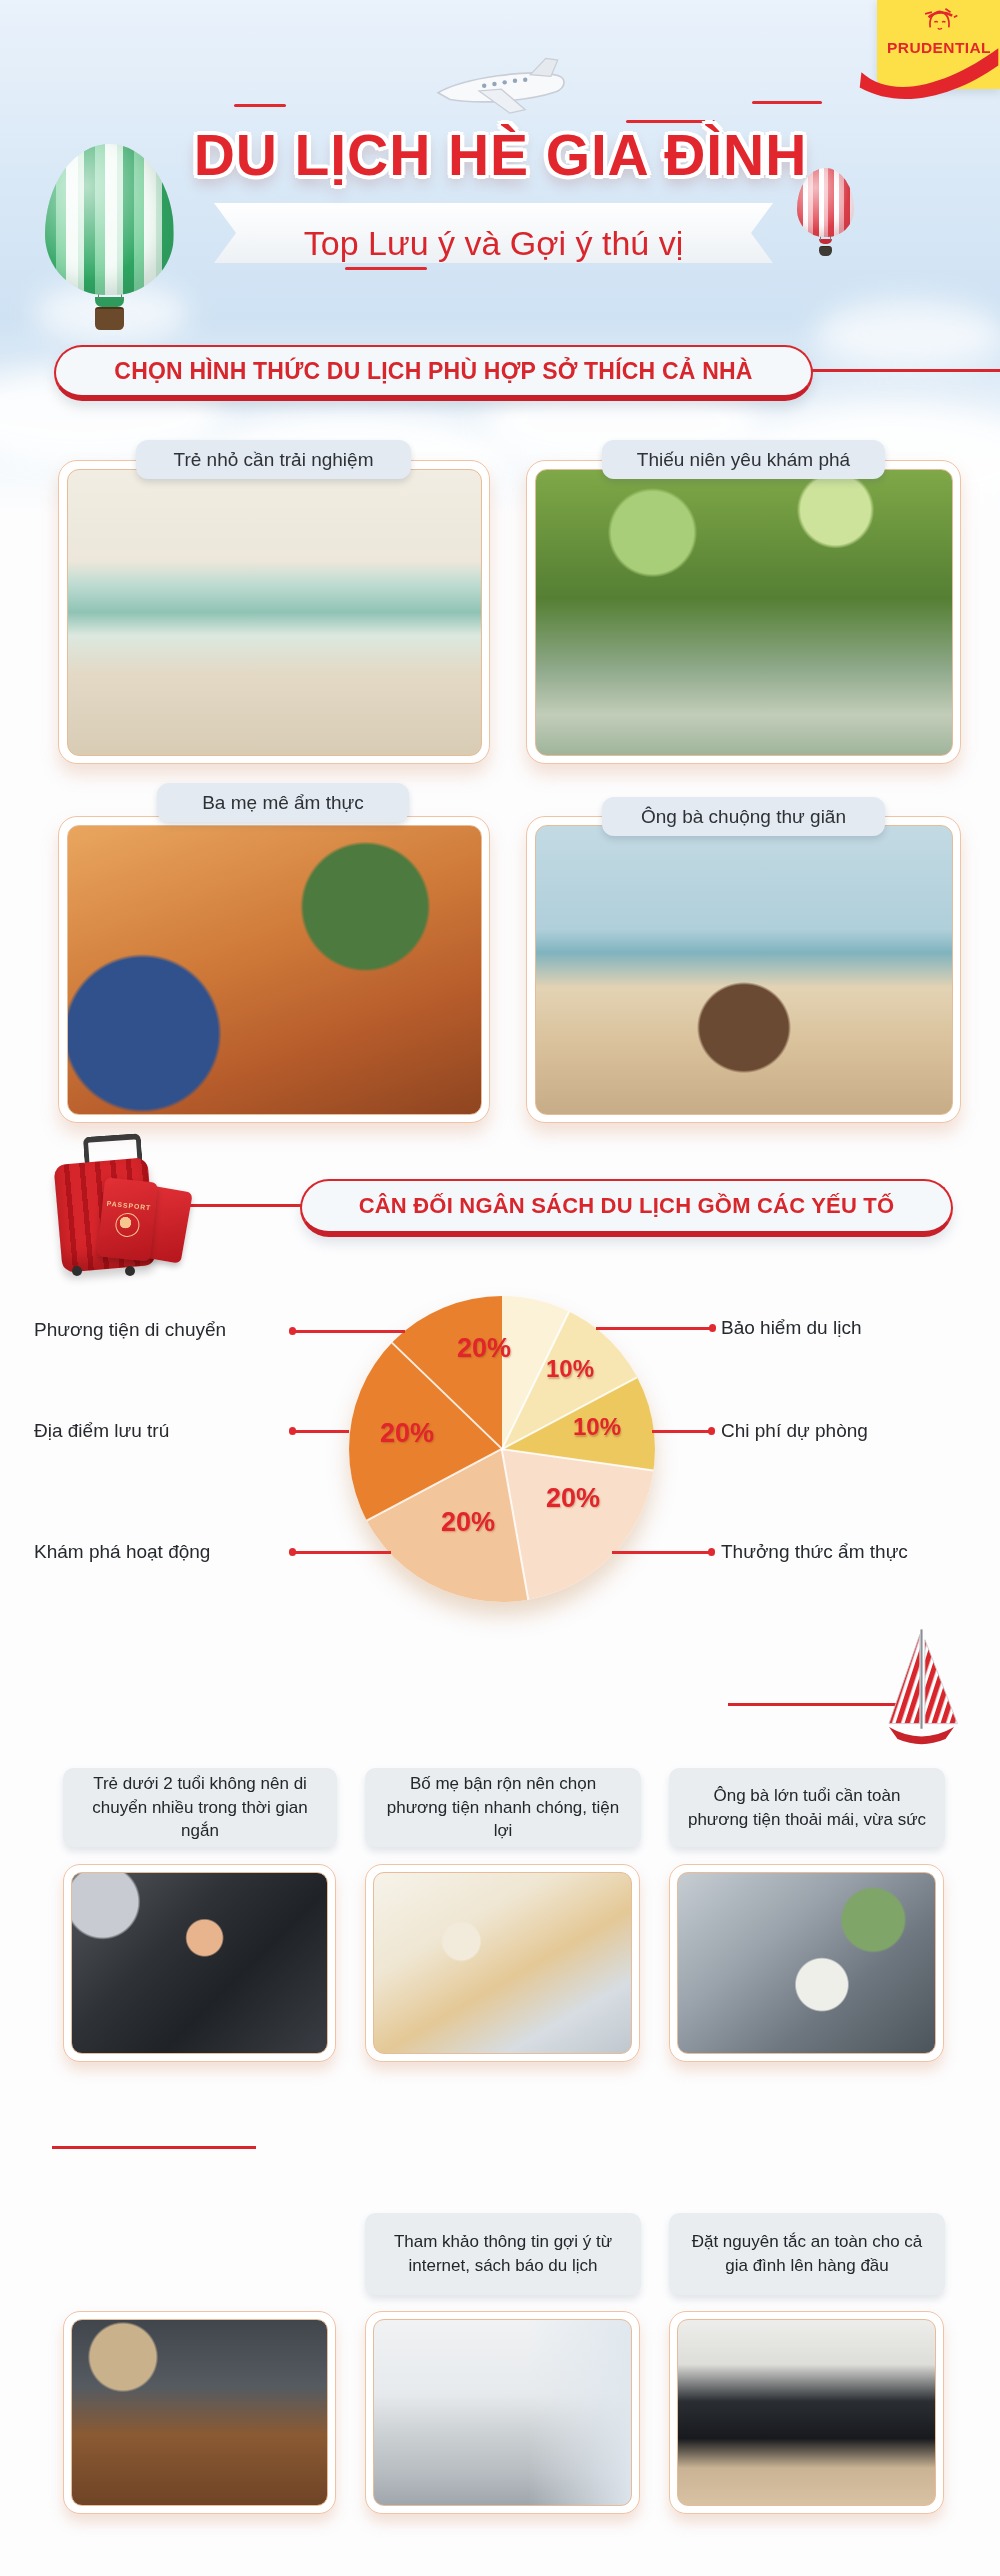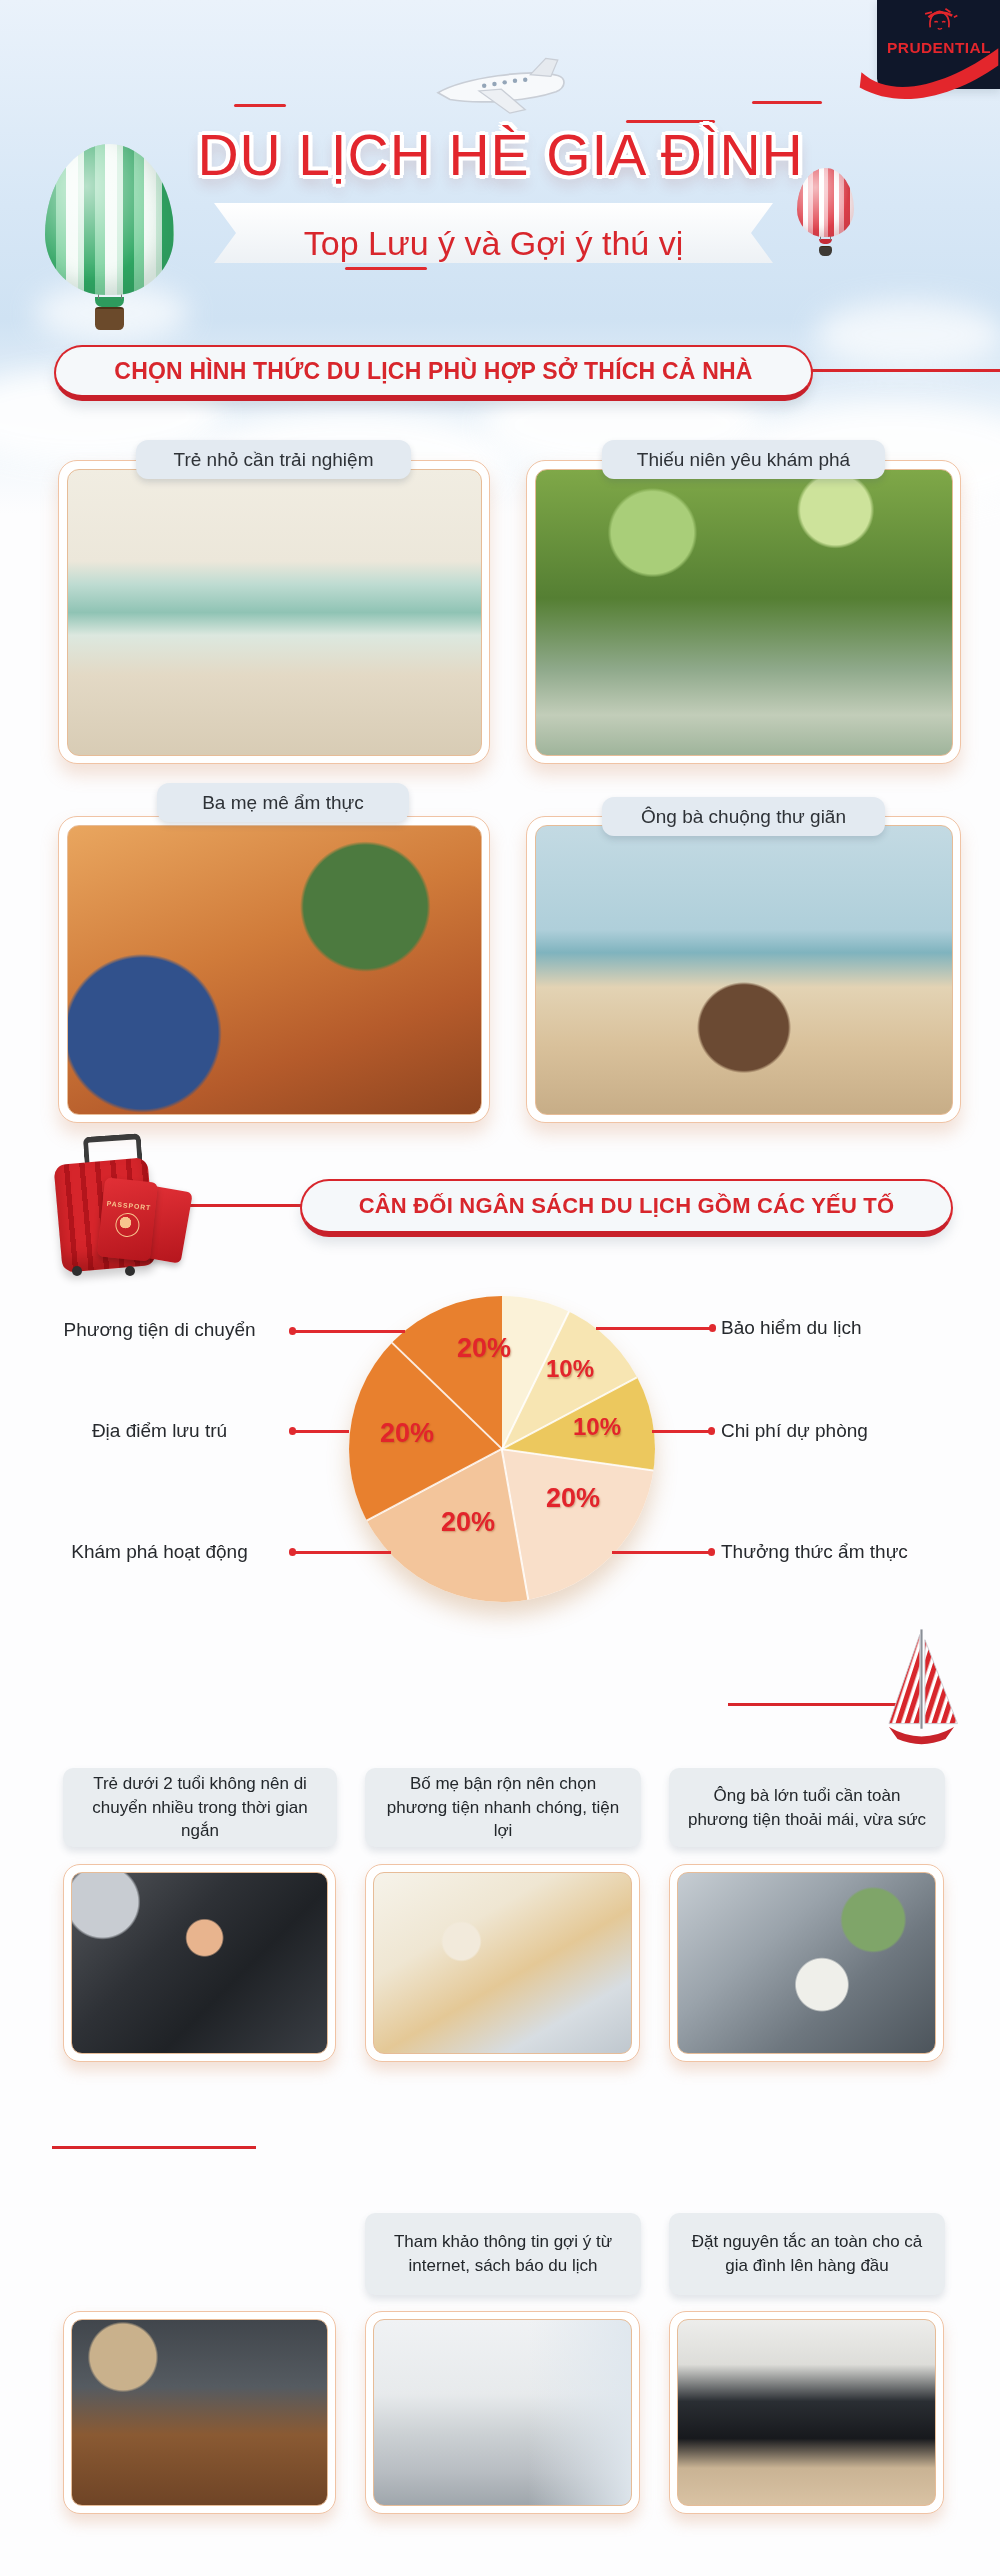--- a/index.html
+++ b/index.html
@@ -5,21 +5,21 @@
   html,body{margin:0;padding:0;background:#ffffff;}
   body{font-family:"Liberation Sans","DejaVu Sans",sans-serif;}
   .canvas{position:relative;width:1001px;height:2576px;margin:0 auto;background:#fdfdfe;overflow:hidden;}
 
   
   .sky{position:absolute;left:0;top:0;width:1001px;height:515px;
        background:linear-gradient(180deg,#EAF2FB 0%,#D7E7F6 40%,#CFE2F3 62%,#F3F8FC 88%,#fdfdfe 100%);}
   .cloud{position:absolute;background:#ffffff;border-radius:50%;filter:blur(13.7px);opacity:.9;}
 
   
-  .logo-box{position:absolute;left:877px;top:0;width:124px;height:89px;background:#0f172a;
+  .logo-box{position:absolute;left:877px;top:0;width:124px;height:89px;background:#fde047;
             border-radius:0 0 0 10.3px;box-shadow:0 3.4px 8.6px rgba(90,110,130,.18);z-index:6;}
   .logo-face{position:absolute;left:43px;top:5.2px;width:39px;height:33px;}
   .logo-word{position:absolute;left:0;top:39px;width:100%;text-align:center;color:#E3262C;
              font-weight:bold;font-size:15.5px;letter-spacing:0.4px;}
   .logo-swoosh{position:absolute;left:858px;top:43px;width:142px;height:67px;z-index:7;}
 
   
   .dash{position:absolute;height:3.4px;background:#E02A2F;border-radius:1.7px;z-index:3;}
   .plane{position:absolute;left:429px;top:55px;width:148px;height:65px;z-index:4;}
   .balloon{position:absolute;z-index:4;}
@@ -36,21 +36,21 @@
       border-left:1.3px solid #777;border-right:1.3px solid #777;}
   .balloon.red .env{width:57px;height:69px;
       background:repeating-linear-gradient(90deg,#E0404B 0 6px,#ffffff 6px 11px,#F4ADB4 11px 15.5px);
       box-shadow:inset -5.2px -5.2px 10.3px rgba(150,40,50,.25);}
   .balloon.red .neck{width:13.7px;height:5.2px;background:#C42B36;}
   .balloon.red .basket{width:13px;height:9.4px;margin-top:5.2px;border-top:1.7px solid #3a2a16;background:#3E3A35;}
   .balloon.red .str{margin:-13.7px auto 0;width:9.4px;height:10.3px;}
 
   
   .main-title{position:absolute;left:0;top:122px;width:1001px;text-align:center;
-      font-size:57px;font-weight:400;letter-spacing:0.9px;color:#E2262D;z-index:5;
+      font-size:57px;font-weight:700;letter-spacing:0.9px;color:#E2262D;z-index:5;
       text-shadow:-3.4px -3.4px 0 #fff,3.4px -3.4px 0 #fff,-3.4px 3.4px 0 #fff,3.4px 3.4px 0 #fff,
                   -4.3px 0 0 #fff,4.3px 0 0 #fff,0 -4.3px 0 #fff,0 4.3px 0 #fff,0 7.7px 13.7px rgba(140,40,40,.28);}
   .ribbon{position:absolute;left:214px;top:203px;width:559px;height:60px;z-index:4;
       background:linear-gradient(180deg,#ffffff 0%,#EDF1F5 100%);
       clip-path:polygon(0 0,100% 0,calc(100% - 22px) 50%,100% 100%,0 100%,22px 50%);
       display:flex;align-items:flex-end;justify-content:center;
       color:#D8262C;font-size:34px;font-weight:500;}
 
   
   .sec-pill{position:absolute;background:#F5F8FA;border:2.6px solid #D8262C;border-bottom:6px solid #C8202A;
@@ -110,21 +110,21 @@
   .sc-wheel{position:absolute;width:10.3px;height:10.3px;border-radius:50%;background:#2e2e2e;bottom:5.2px;}
 
   
   .pie{position:absolute;left:349px;top:1296px;width:306px;height:306px;border-radius:50%;
       box-shadow:0 13.7px 22px rgba(190,130,70,.30);z-index:2;}
   .pie .sep{position:absolute;left:calc(50% - 0.9px);top:0;width:1.7px;height:50%;background:rgba(255,255,255,.85);
       transform-origin:50% 100%;}
   .pct{position:absolute;transform:translate(-50%,-50%);color:#E2242B;font-weight:800;font-size:27px;
       text-shadow:0.9px 1.7px 1.7px rgba(140,60,20,.35);z-index:3;}
   .pie-label{position:absolute;color:#26292D;font-size:19px;z-index:3;}
-  .pie-label.left{text-align:center;}
+  .pie-label.left{text-align:left;}
   .conn{position:absolute;height:2.6px;background:#E02A2F;z-index:2;}
   .conn::before{content:"";position:absolute;width:7.7px;height:7.7px;border-radius:50%;background:#E02A2F;top:-2.6px;}
   .conn.dot-left::before{left:-3.4px;}
   .conn.dot-right::before{right:-3.4px;}
 
   
   .sailboat{position:absolute;left:882px;top:1626px;width:79px;height:125px;z-index:5;}
 
   
   .tip{position:absolute;background:#E9EDF0;border-radius:10.3px;color:#23272B;font-size:17px;line-height:1.4;

